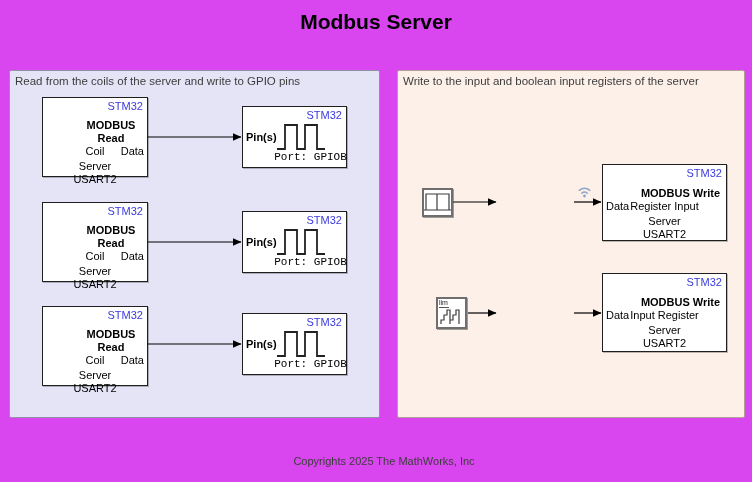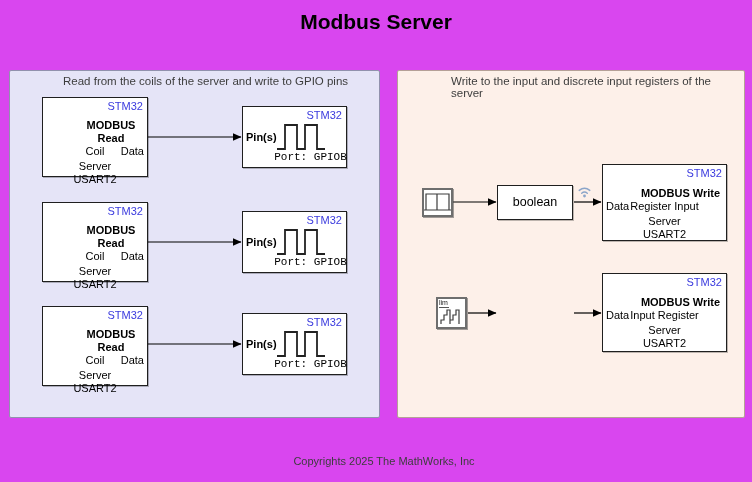--- a/index.html
+++ b/index.html
@@ -18,21 +18,21 @@
   .panel{position:absolute;border-radius:2px;z-index:1;}
   .panel-left{
     left:9px;top:70px;width:369px;height:346px;
     background:#e5e4f7;border:1px solid #9191ad;
   }
   .panel-right{
     left:397px;top:70px;width:346px;height:346px;
     background:#fdf0e9;border:1px solid #b5a097;
   }
   .panel-label{
-    display:block;padding:4px 6px 0 5px;font-size:11.5px;color:#3d3d3d;margin-left:48px;
+    display:block;padding:4px 6px 0 5px;font-size:11.5px;color:#3d3d3d;
   }
   .wires{position:absolute;left:0;top:0;width:752px;height:482px;z-index:2;pointer-events:none;}
   .wires line{pointer-events:stroke;}
   .block{
     position:absolute;background:#ffffff;border:1px solid #1f1f1f;
     box-shadow:1px 1px 0 rgba(0,0,0,0.25);z-index:3;box-sizing:border-box;
     font-size:11px;line-height:13px;
   }
   .stm32{
     position:absolute;top:3px;right:4px;color:#3a3ade;font-size:11px;line-height:11px;
@@ -66,21 +66,21 @@
 <body>
 
 <div class="canvas">
 
   <h1 class="model-title">Modbus Server</h1>
 
   <div class="panel panel-left">
     <span class="panel-label">Read from the coils of the server and write to GPIO pins</span>
   </div>
   <div class="panel panel-right">
-    <span class="panel-label">Write to the input and discrete input registers of the server</span>
+    <span class="panel-label">Write to the input and boolean input registers of the server</span>
   </div>
 
   <svg class="wires">
     <defs>
       <marker id="arrow" markerWidth="9" markerHeight="8" refX="8.5" refY="4" orient="auto" markerUnits="userSpaceOnUse">
         <path d="M0,0 L9,4 L0,8 z" fill="#000"></path>
       </marker>
     </defs>
     <line x1="148" y1="137" x2="241" y2="137" stroke="#000" stroke-width="1.2" marker-end="url(#arrow)"></line>
     <line x1="148" y1="242" x2="241" y2="242" stroke="#000" stroke-width="1.2" marker-end="url(#arrow)"></line>
@@ -150,23 +150,20 @@
     </svg>
     <div class="caption">Port: GPIOB</div>
   </div>
 
   <div class="src-block" style="left:422px;top:188px;width:31px;height:29px">
     <svg width="27" height="25" viewBox="0 0 27 25">
       <path d="M0 20 H27 M2 20 V4 H13 V20 M13 20 V4 H25 V20" fill="none" stroke="#3c3c3c" stroke-width="1.2"></path>
     </svg>
   </div>
 
-  <div class="block conv-block" style="left:497px;top:185px;width:76px;height:35px">
-    <span>boolean</span>
-  </div>
 
   <svg class="badge" style="left:576px;top:183px" width="17" height="17" viewBox="0 0 17 17">
     <path d="M3.2 7.4 Q8.5 3 13.8 7.4" fill="none" stroke="#8ba5c9" stroke-width="1.4" stroke-linecap="round"></path>
     <path d="M5.7 10.2 Q8.5 7.8 11.3 10.2" fill="none" stroke="#8ba5c9" stroke-width="1.4" stroke-linecap="round"></path>
     <circle cx="8.5" cy="13" r="1.4" fill="#8ba5c9"></circle>
   </svg>
 
   <div class="block write-block" style="left:602px;top:164px;width:125px;height:77px">
     <span class="stm32">STM32</span>
     <div class="b-title">MODBUS Write</div>

